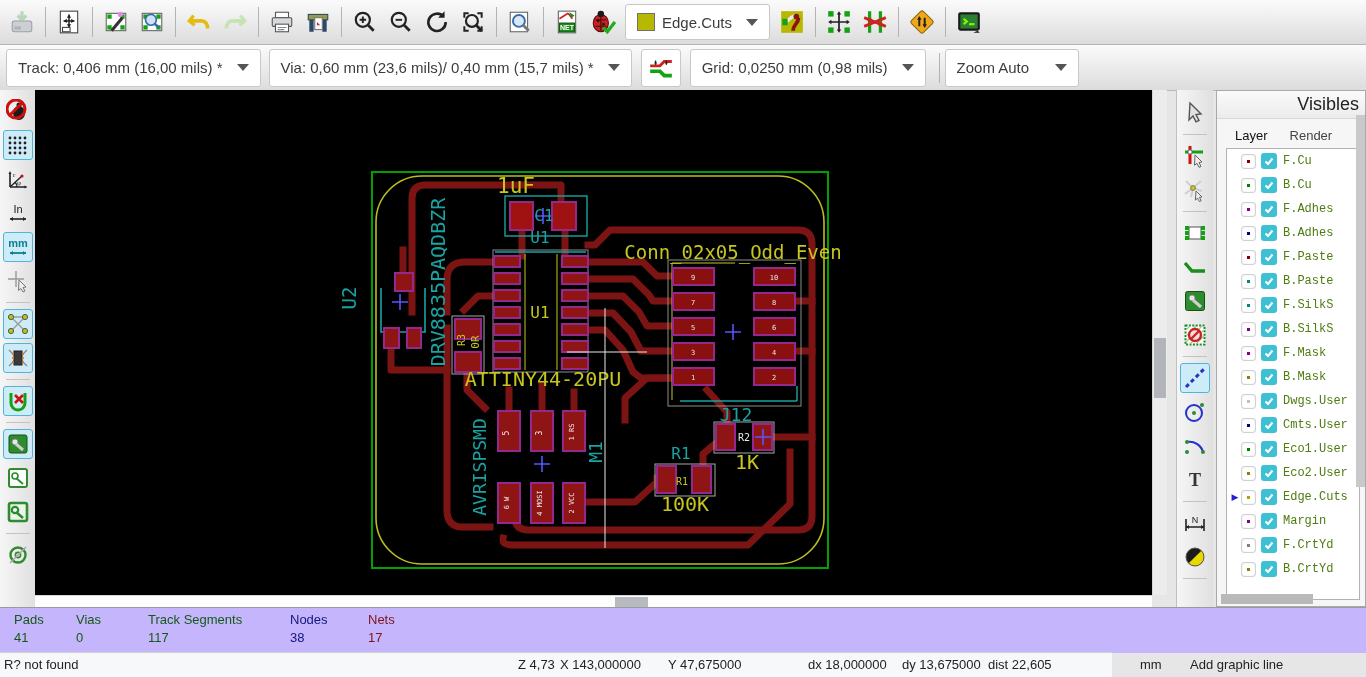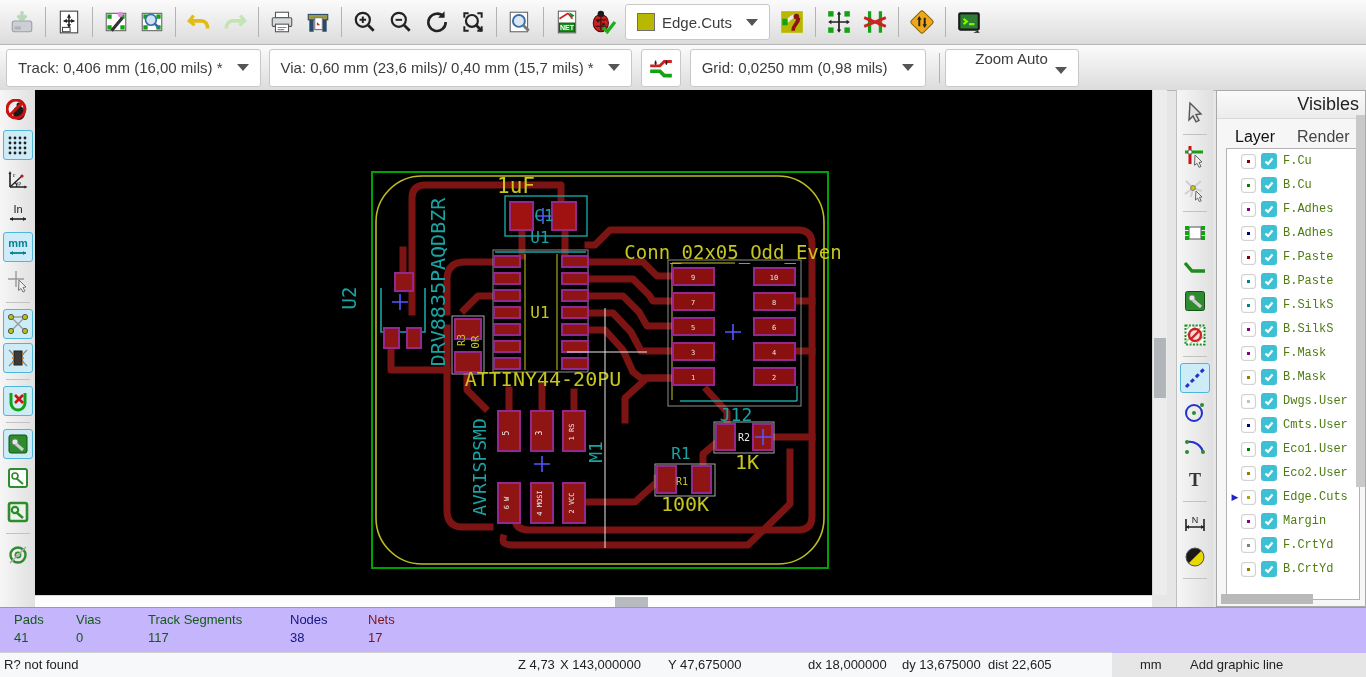--- a/index.html
+++ b/index.html
@@ -32,21 +32,21 @@
   #canvas{position:absolute;left:35px;top:90px;width:1117px;height:505px;background:#000;overflow:hidden;}
   #cv{position:absolute;left:1152px;top:90px;width:14px;height:505px;background:#ececec;border-left:1px solid #d5d5d5;}
   #cvthumb{position:absolute;left:1px;top:248px;width:12px;height:60px;background:#b2b6ba;}
   #ch{position:absolute;left:35px;top:595px;width:1117px;height:12px;background:#fdfdfd;border-top:1px solid #d8d8d8;}
   #chthumb{position:absolute;left:580px;top:1px;width:33px;height:10px;background:#b7bbbf;}
   
   #panel{position:absolute;left:1216px;top:90px;width:150px;height:517px;background:#f6f6f6;
          border:1px solid #a9a9a9;box-sizing:border-box;}
   #ptitle{font-size:18px;color:#222;padding:3px 6px;background:linear-gradient(#fafafa,#ececec);border-bottom:1px solid #d8d8d8;text-align:right;}
   .tabs{display:flex;padding:6px 6px 0 10px;}
-  .tab{font-size:16px;color:#444;padding:3px 8px 5px 8px;margin-right:6px;}
+  .tab{font-size:13px;color:#444;padding:3px 8px 5px 8px;margin-right:6px;}
   .tab.active{color:#111;border-bottom:3px solid #33b6cb;}
   #llist{position:absolute;left:9px;right:5px;top:57px;bottom:6px;border:1px solid #b2b2b2;background:#fff;overflow:hidden;}
   .lrow{display:flex;align-items:center;height:24px;padding-left:2px;}
   .larrow{width:12px;font-size:9px;color:#2222cc;text-align:center;flex:0 0 auto;}
   .lswatch{width:13px;height:13px;background:#fff;border:1px solid #d2d2d2;border-radius:3px;margin-right:5px;
            display:flex;align-items:center;justify-content:center;flex:0 0 auto;box-shadow:0 0 1px #bbb inset;}
   .lswatch i{display:block;width:3px;height:3px;}
   .lcheck{width:16px;height:16px;background:#3ec0d4;border-radius:3px;margin-right:6px;flex:0 0 auto;
           display:flex;align-items:center;justify-content:center;}
   .lcheck svg{width:12px;height:12px;}
@@ -262,21 +262,21 @@
           <path d="M2 15h9l4 4h7" stroke="#12a312" stroke-width="3.4" fill="none"></path>
           <path d="M7 5v4M17 5v4" stroke="#222" stroke-width="1.2"></path>
           <path d="M7 9l-1.5-2h3zM17 9l-1.5-2h3z" fill="#222"></path>
         </svg>
     </div>
     <div class="combo" style="margin-left:8px;">
       <span>Grid: 0,0250 mm (0,98 mils)</span>
         <span class="carat"></span>
     </div>
     <div class="sep"></div>
-    <div class="combo" style="width:110px;flex-direction:column;">
+    <div class="combo" style="width:110px;">
       <span>Zoom Auto</span>
         <span class="carat" style="margin-left:auto"></span>
     </div>
   </div>
 
   <div id="ltb" class="vtb">
     <div class="vbtn">
         <svg viewBox="0 0 24 24">
           <ellipse cx="13" cy="14" rx="6" ry="7" fill="#1a1a1a"></ellipse>
           <circle cx="13" cy="6" r="2.5" fill="#1a1a1a"></circle>

